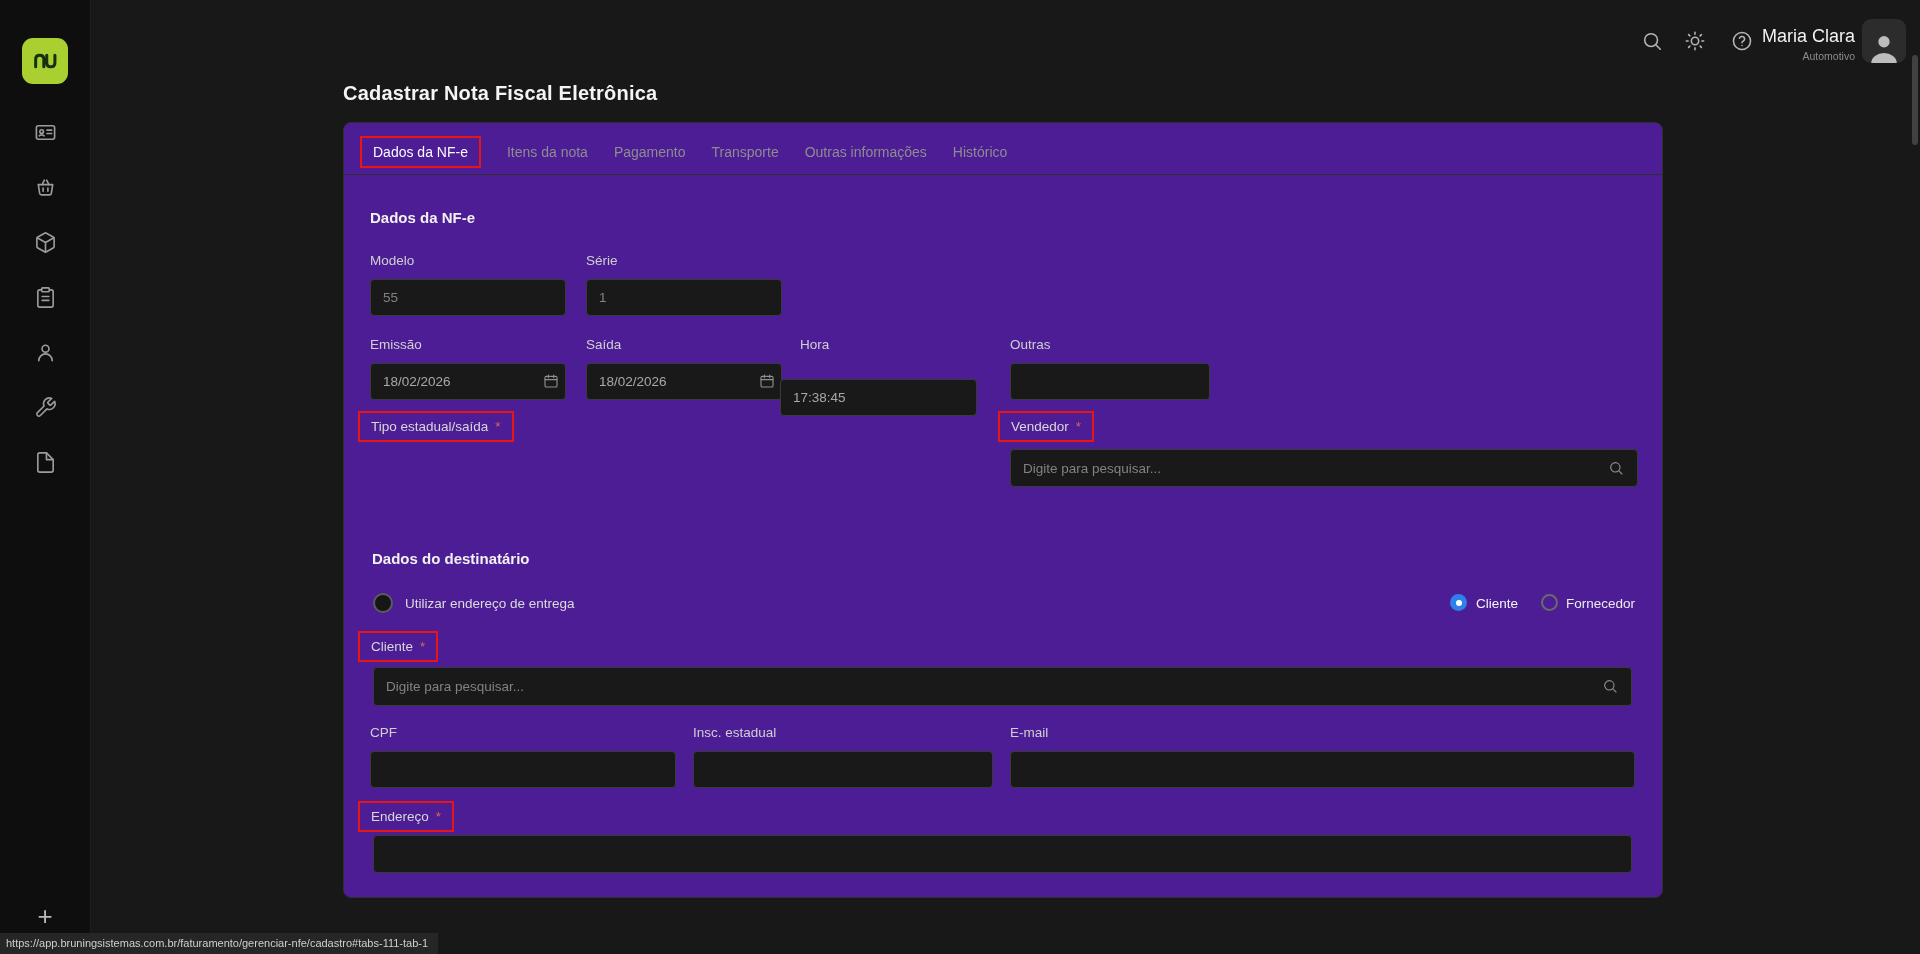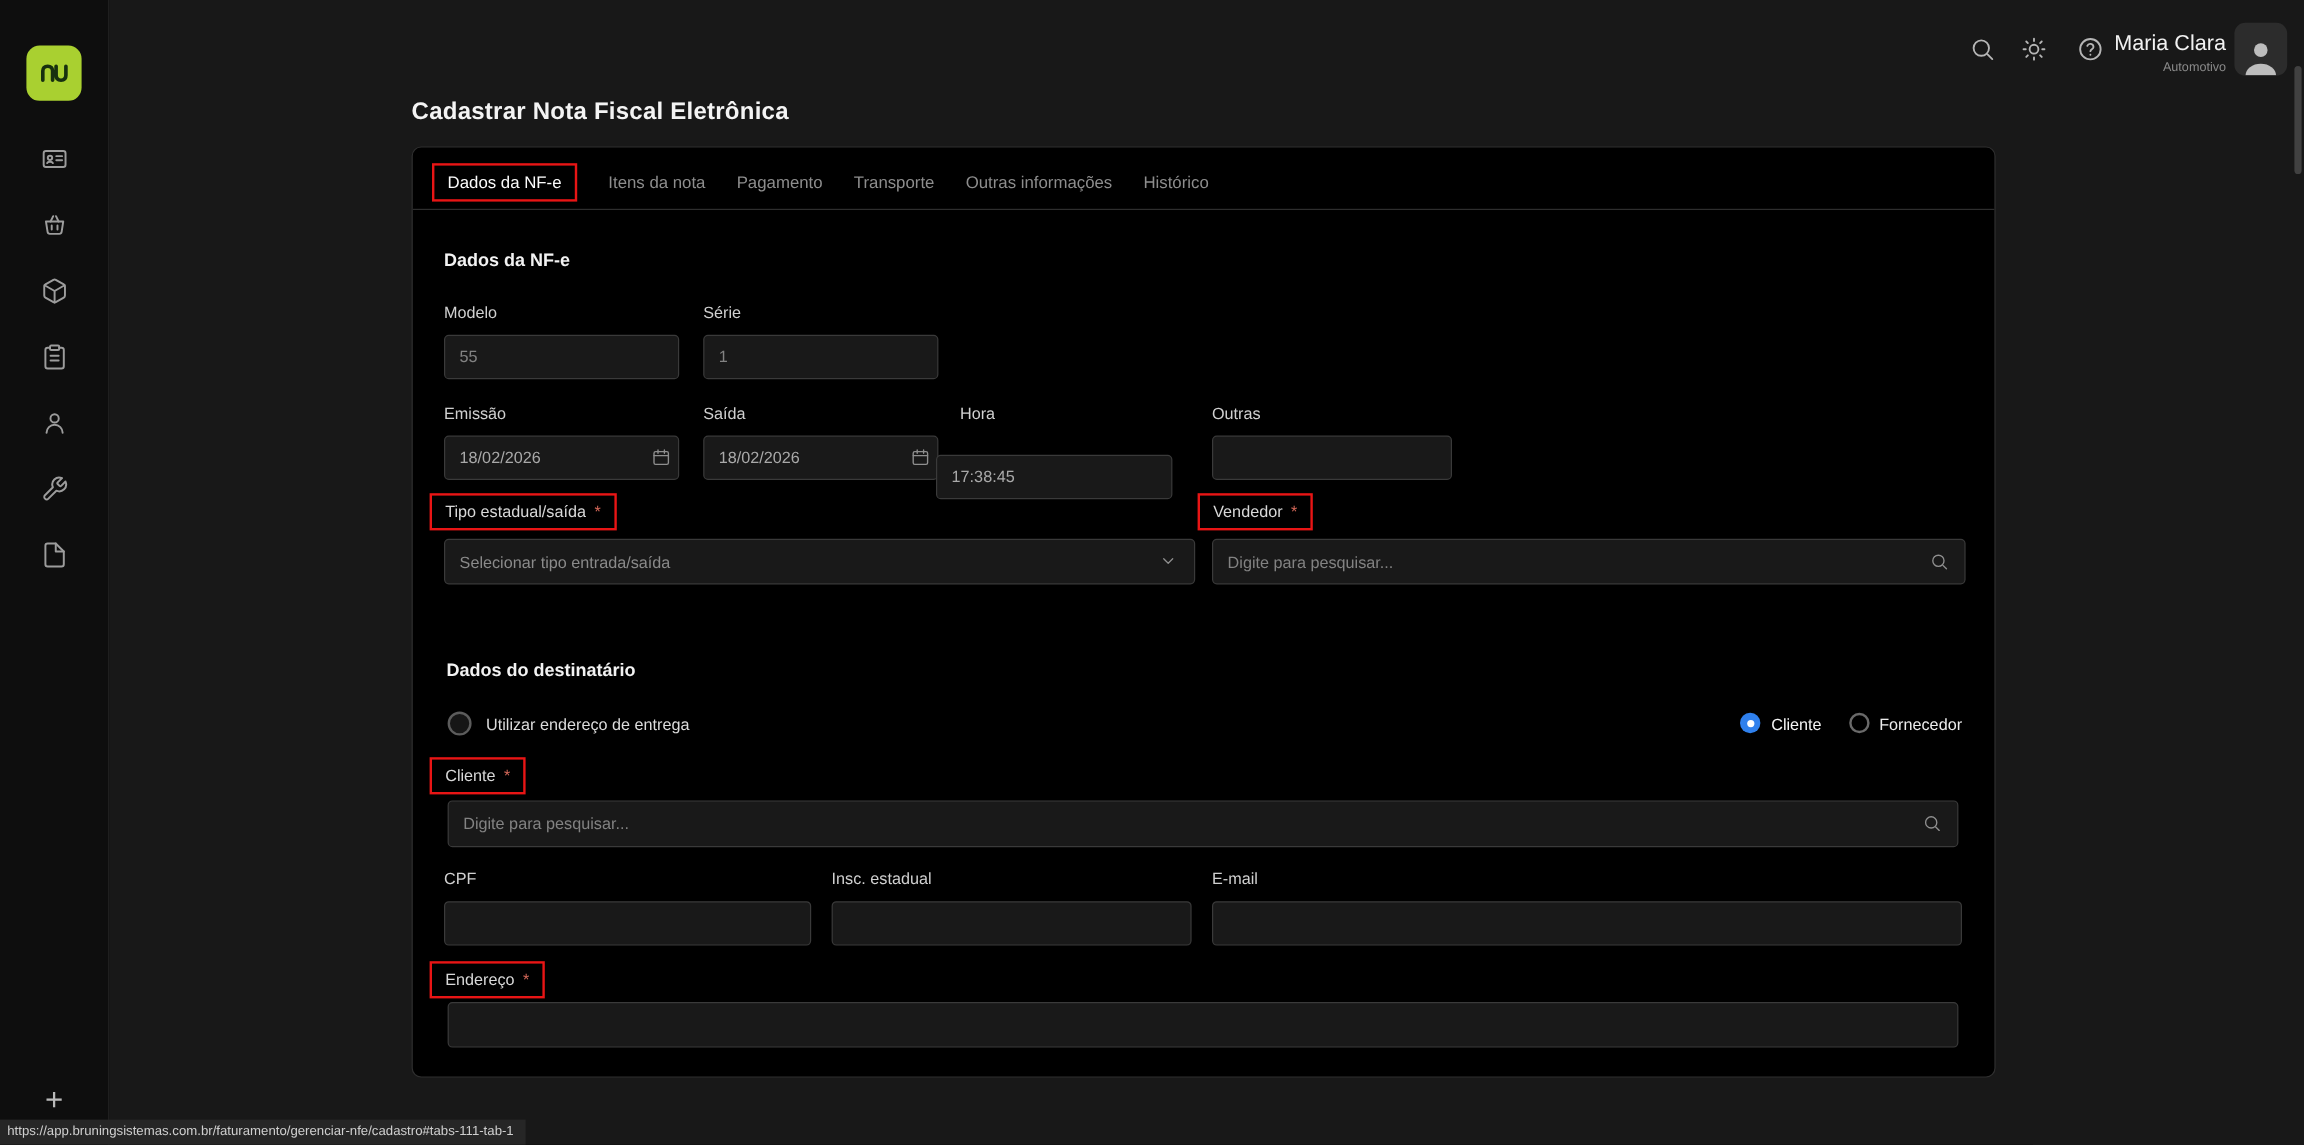--- a/index.html
+++ b/index.html
@@ -39,21 +39,21 @@
   .avatar {
     position:absolute; left:1862px; top:19px; width:44px; height:44px; border-radius:9px;
     background:#2c2c2c; overflow:hidden; display:flex; align-items:flex-end; justify-content:center; cursor:pointer;
   }
 
   
   .page-title { position:absolute; left:343px; top:82px; font-size:20px; font-weight:700; color:#f4f4f4; letter-spacing:0.2px; }
 
   .card {
     position:absolute; left:343px; top:122px; width:1320px; height:776px;
-    background:#000000; border:1px solid #2f2f2f; border-radius:8px;padding-left:11px;
+    background:#4c1d95; border:1px solid #2f2f2f; border-radius:8px;padding-left:11px;
   }
 
   
   .tabs {
     position:absolute; left:0; top:0; right:0; height:52px;
     border-bottom:1px solid #2e2e2e;
     display:flex; align-items:center; gap:26px; padding:6px 0 0 16px;
   }
   .tab { font-size:14px; color:#8d8d8d; cursor:pointer; white-space:nowrap; }
   .tab.active { color:#fbfbfb; }
@@ -247,29 +247,20 @@
 
   <span class="annot annot-label" style="left:14px; top:288px;">
     <span>Tipo estadual/saída</span>
       <span class="req">*</span>
   </span>
   <span class="annot annot-label" style="left:654px; top:288px;">
     <span>Vendedor</span>
       <span class="req">*</span>
   </span>
 
-  <div class="tbox select" style="left:26px; top:326px; width:626px; height:38px;">
-    <span>Selecionar tipo entrada/saída</span>
-    <span class="spacer"></span>
-    <span class="tr-icon icon">
-      <svg width="15" height="15" viewBox="0 0 24 24">
-          <path d="M6 9l6 6 6-6"></path>
-        </svg>
-    </span>
-  </div>
   <div class="tbox" style="left:666px; top:326px; width:628px; height:38px;">
     <span style="color:#828282;">Digite para pesquisar...</span>
     <span class="spacer"></span>
     <span class="tr-icon icon">
       <svg width="16" height="16" viewBox="0 0 24 24">
           <circle cx="11" cy="11" r="7"></circle>
           <path d="M21 21l-4.3-4.3"></path>
         </svg>
     </span>
   </div>

